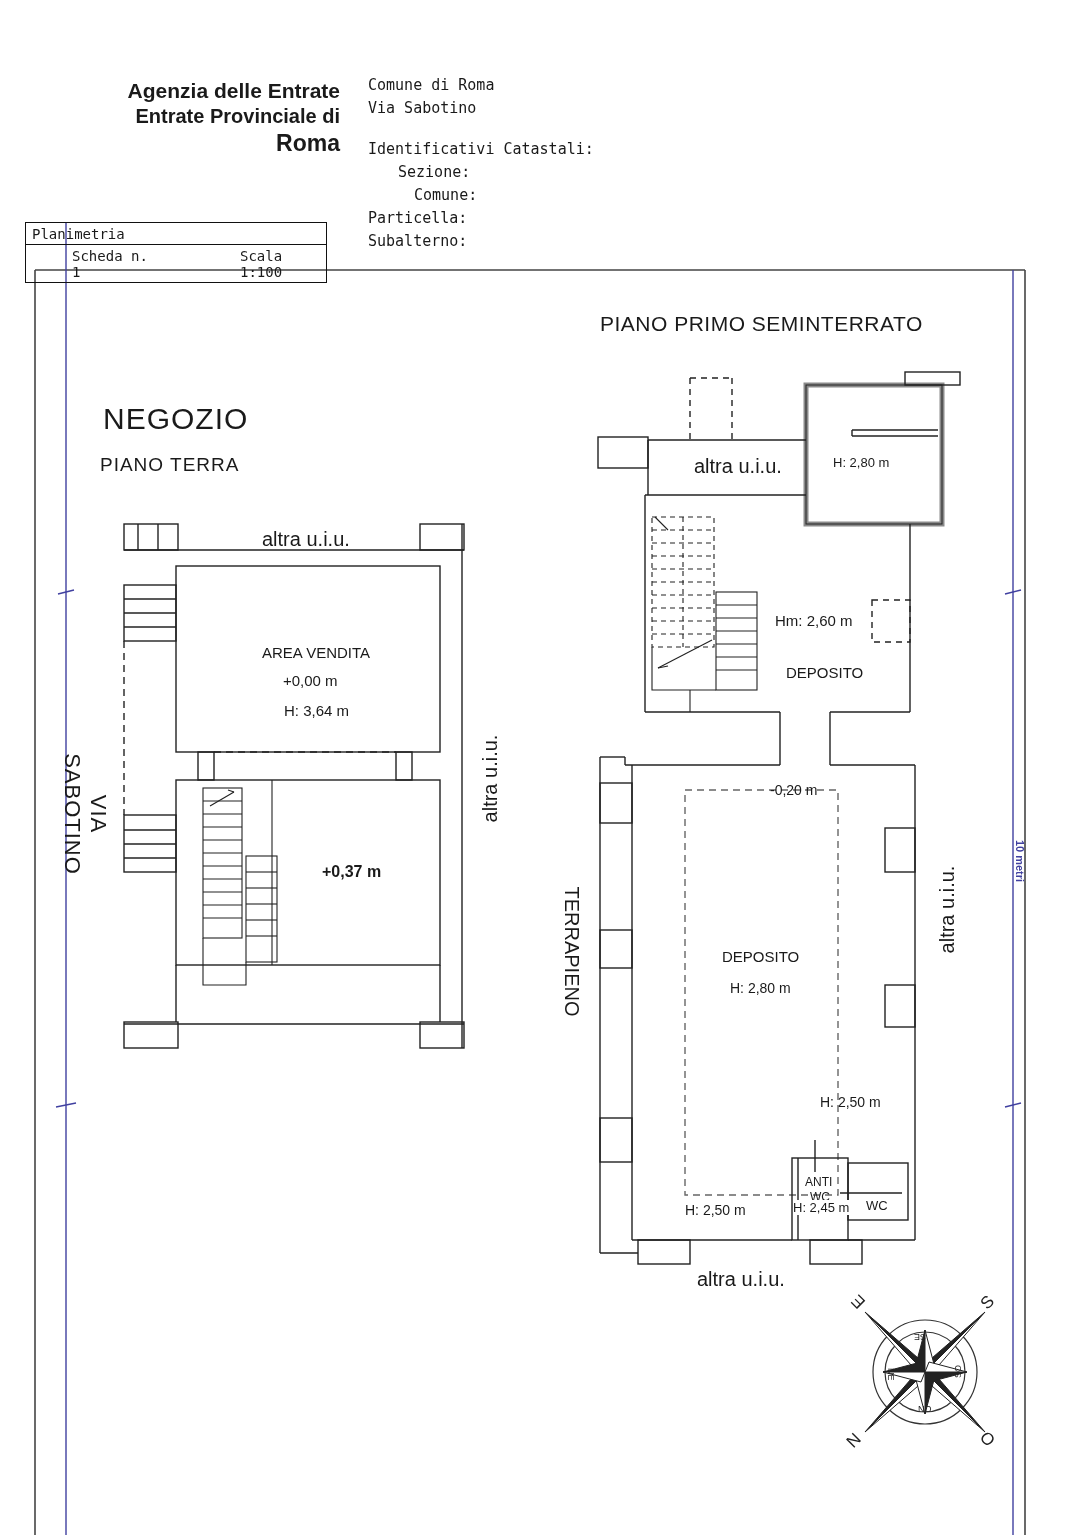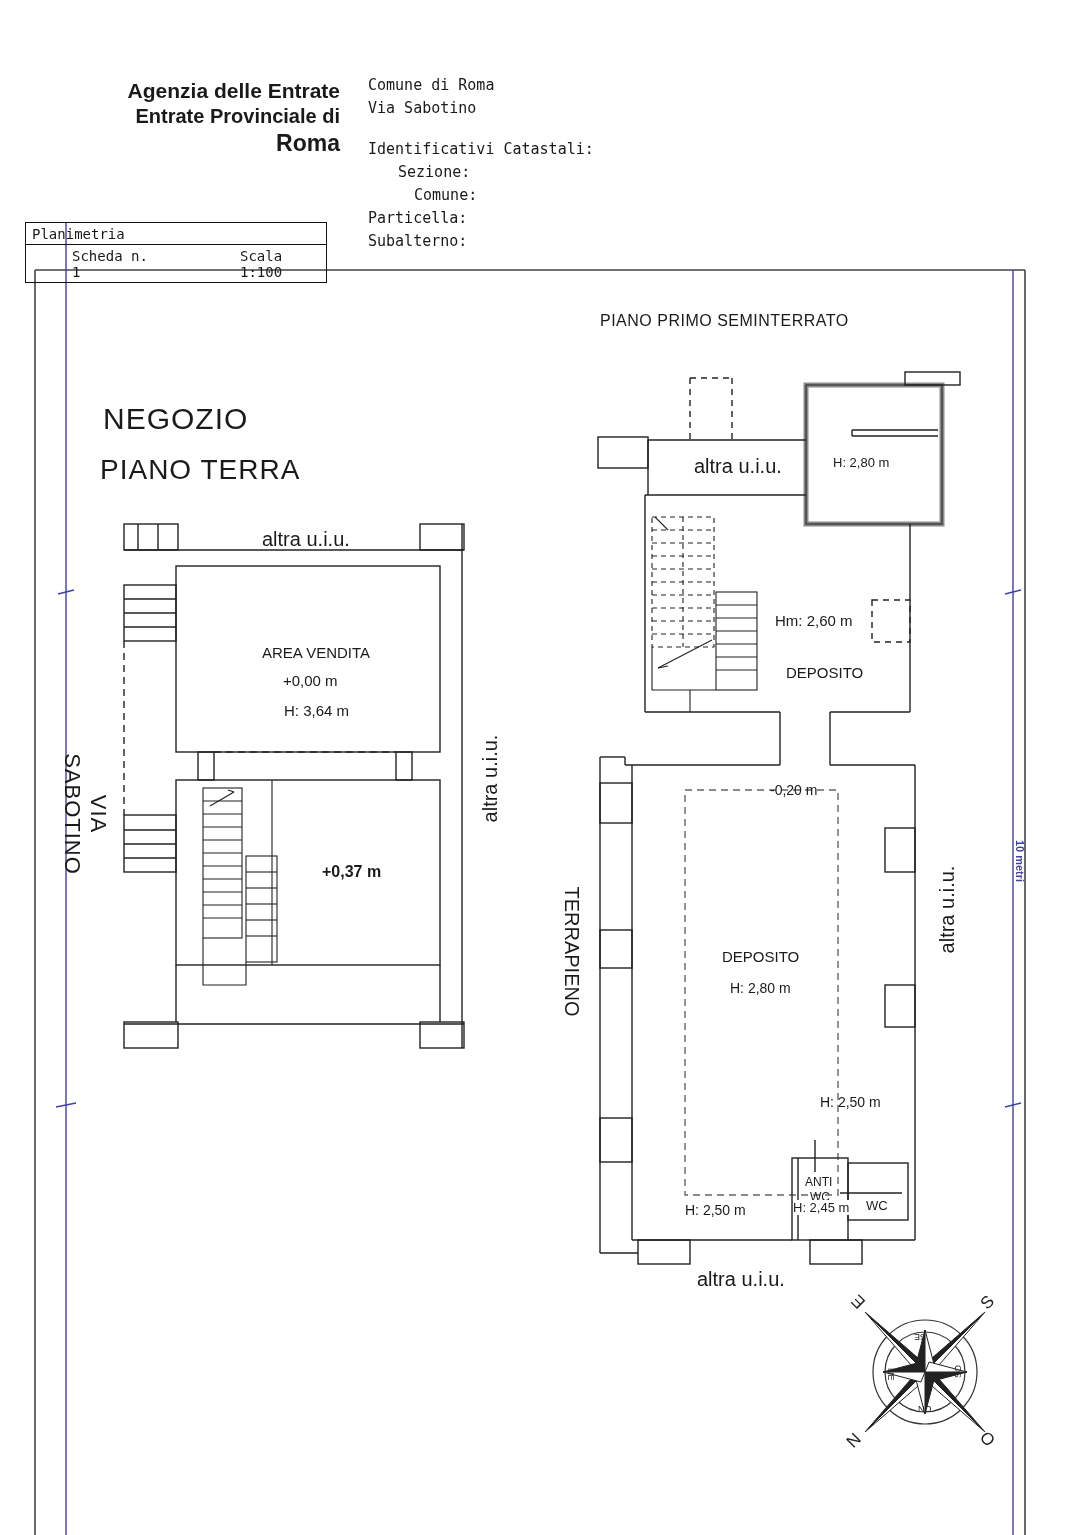--- a/index.html
+++ b/index.html
@@ -19,22 +19,22 @@
   .idblock .gap{height:18px;margin:0;}
   .ind1{padding-left:30px;}
   .ind2{padding-left:46px;}
   
   .sheetbox{left:25px;top:222px;width:300px;border:1.5px solid #111;font-size:14px;}
   .sheetbox .row1{border-bottom:1.5px solid #111;padding:3px 6px 2px 6px;}
   .sheetbox .row2{padding:3px 6px 2px 6px;display:flex;margin-left:40px;}
   .sheetbox .scala{margin-left:88px;}
   
   .t-negozio{left:103px;top:402px;font-size:30px;letter-spacing:1px;}
-  .t-pianoterra{left:100px;top:454px;font-size:28px;letter-spacing:1px;}
-  .t-seminterrato{left:600px;top:312px;font-size:16px;letter-spacing:0.5px;text-align:center;}
+  .t-pianoterra{left:100px;top:454px;font-size:19px;letter-spacing:1px;}
+  .t-seminterrato{left:600px;top:312px;font-size:21px;letter-spacing:0.5px;text-align:center;}
   
   .lbl{font-size:15px;white-space:nowrap;}
   .lbl-big{font-size:20px;white-space:nowrap;}
   .lbl-sm{font-size:13px;white-space:nowrap;}
   .vert-cw{transform:rotate(90deg);transform-origin:center;}
   .vert-ccw{transform:rotate(-90deg);transform-origin:center;}
   .street{font-size:22px;letter-spacing:1px;}
   .blue{color:#4040a0;}
   .scaletext{font-size:11px;font-weight:bold;}
   svg{position:absolute;left:0;top:0;}

